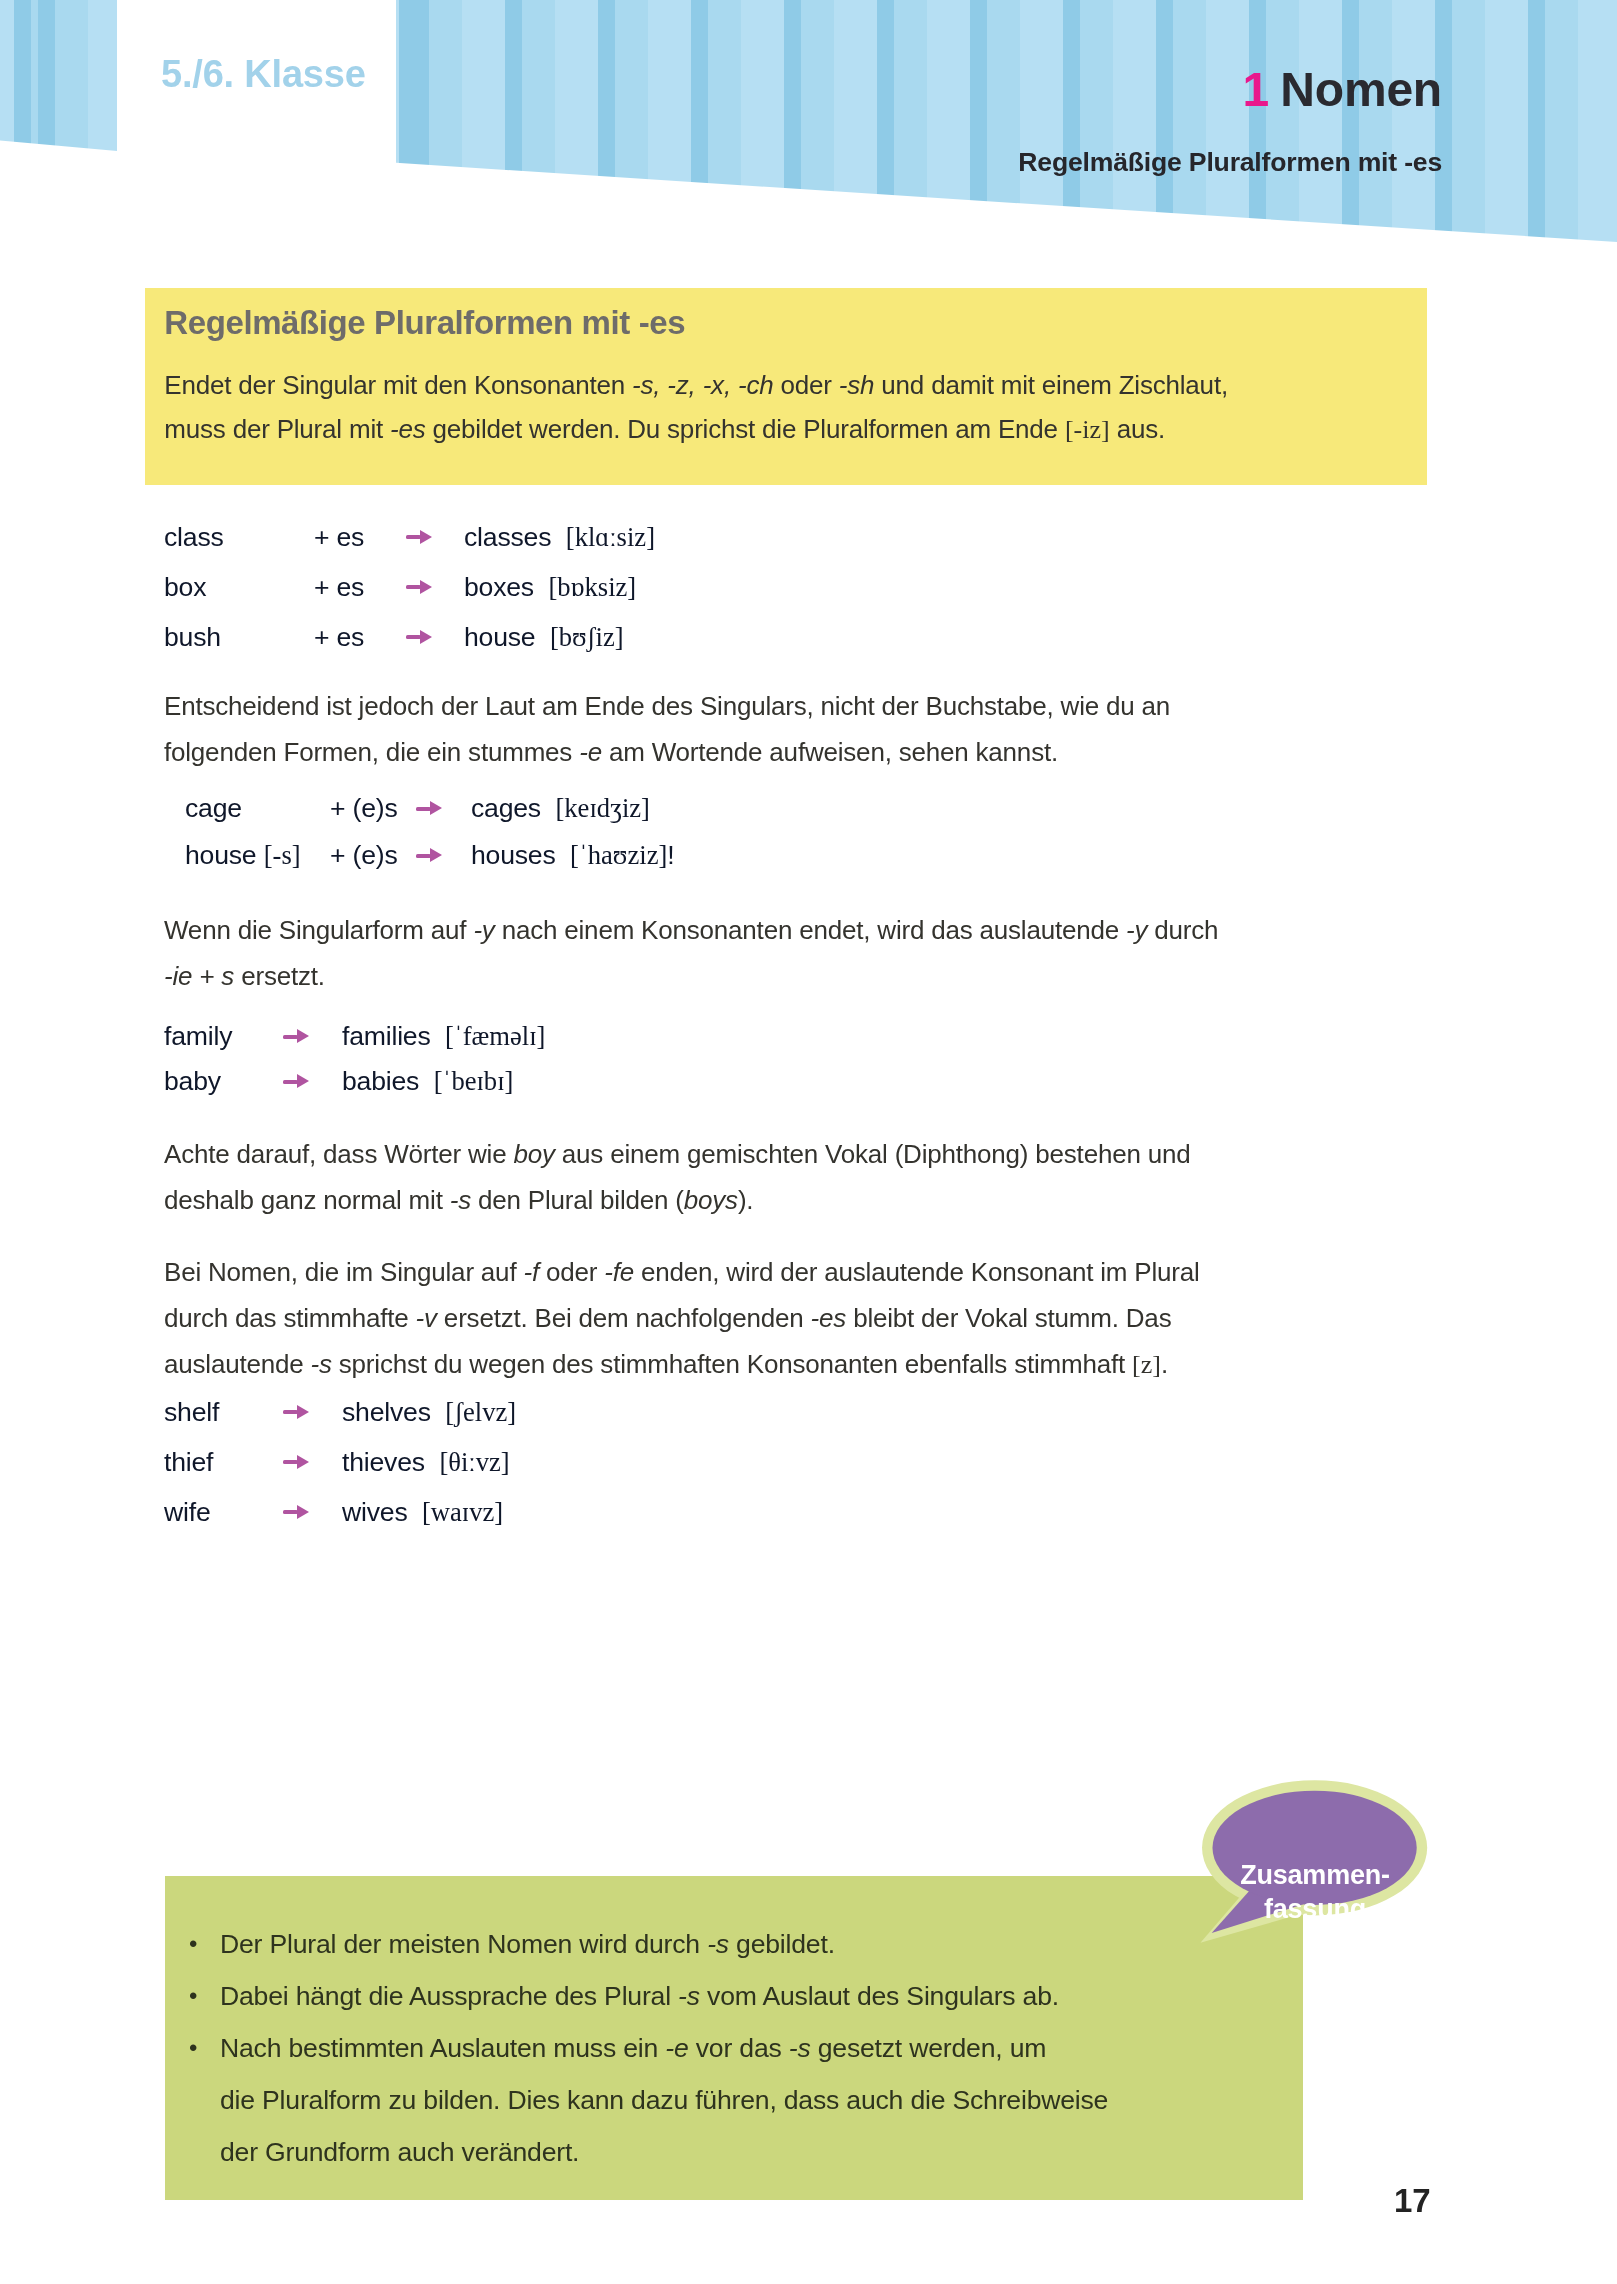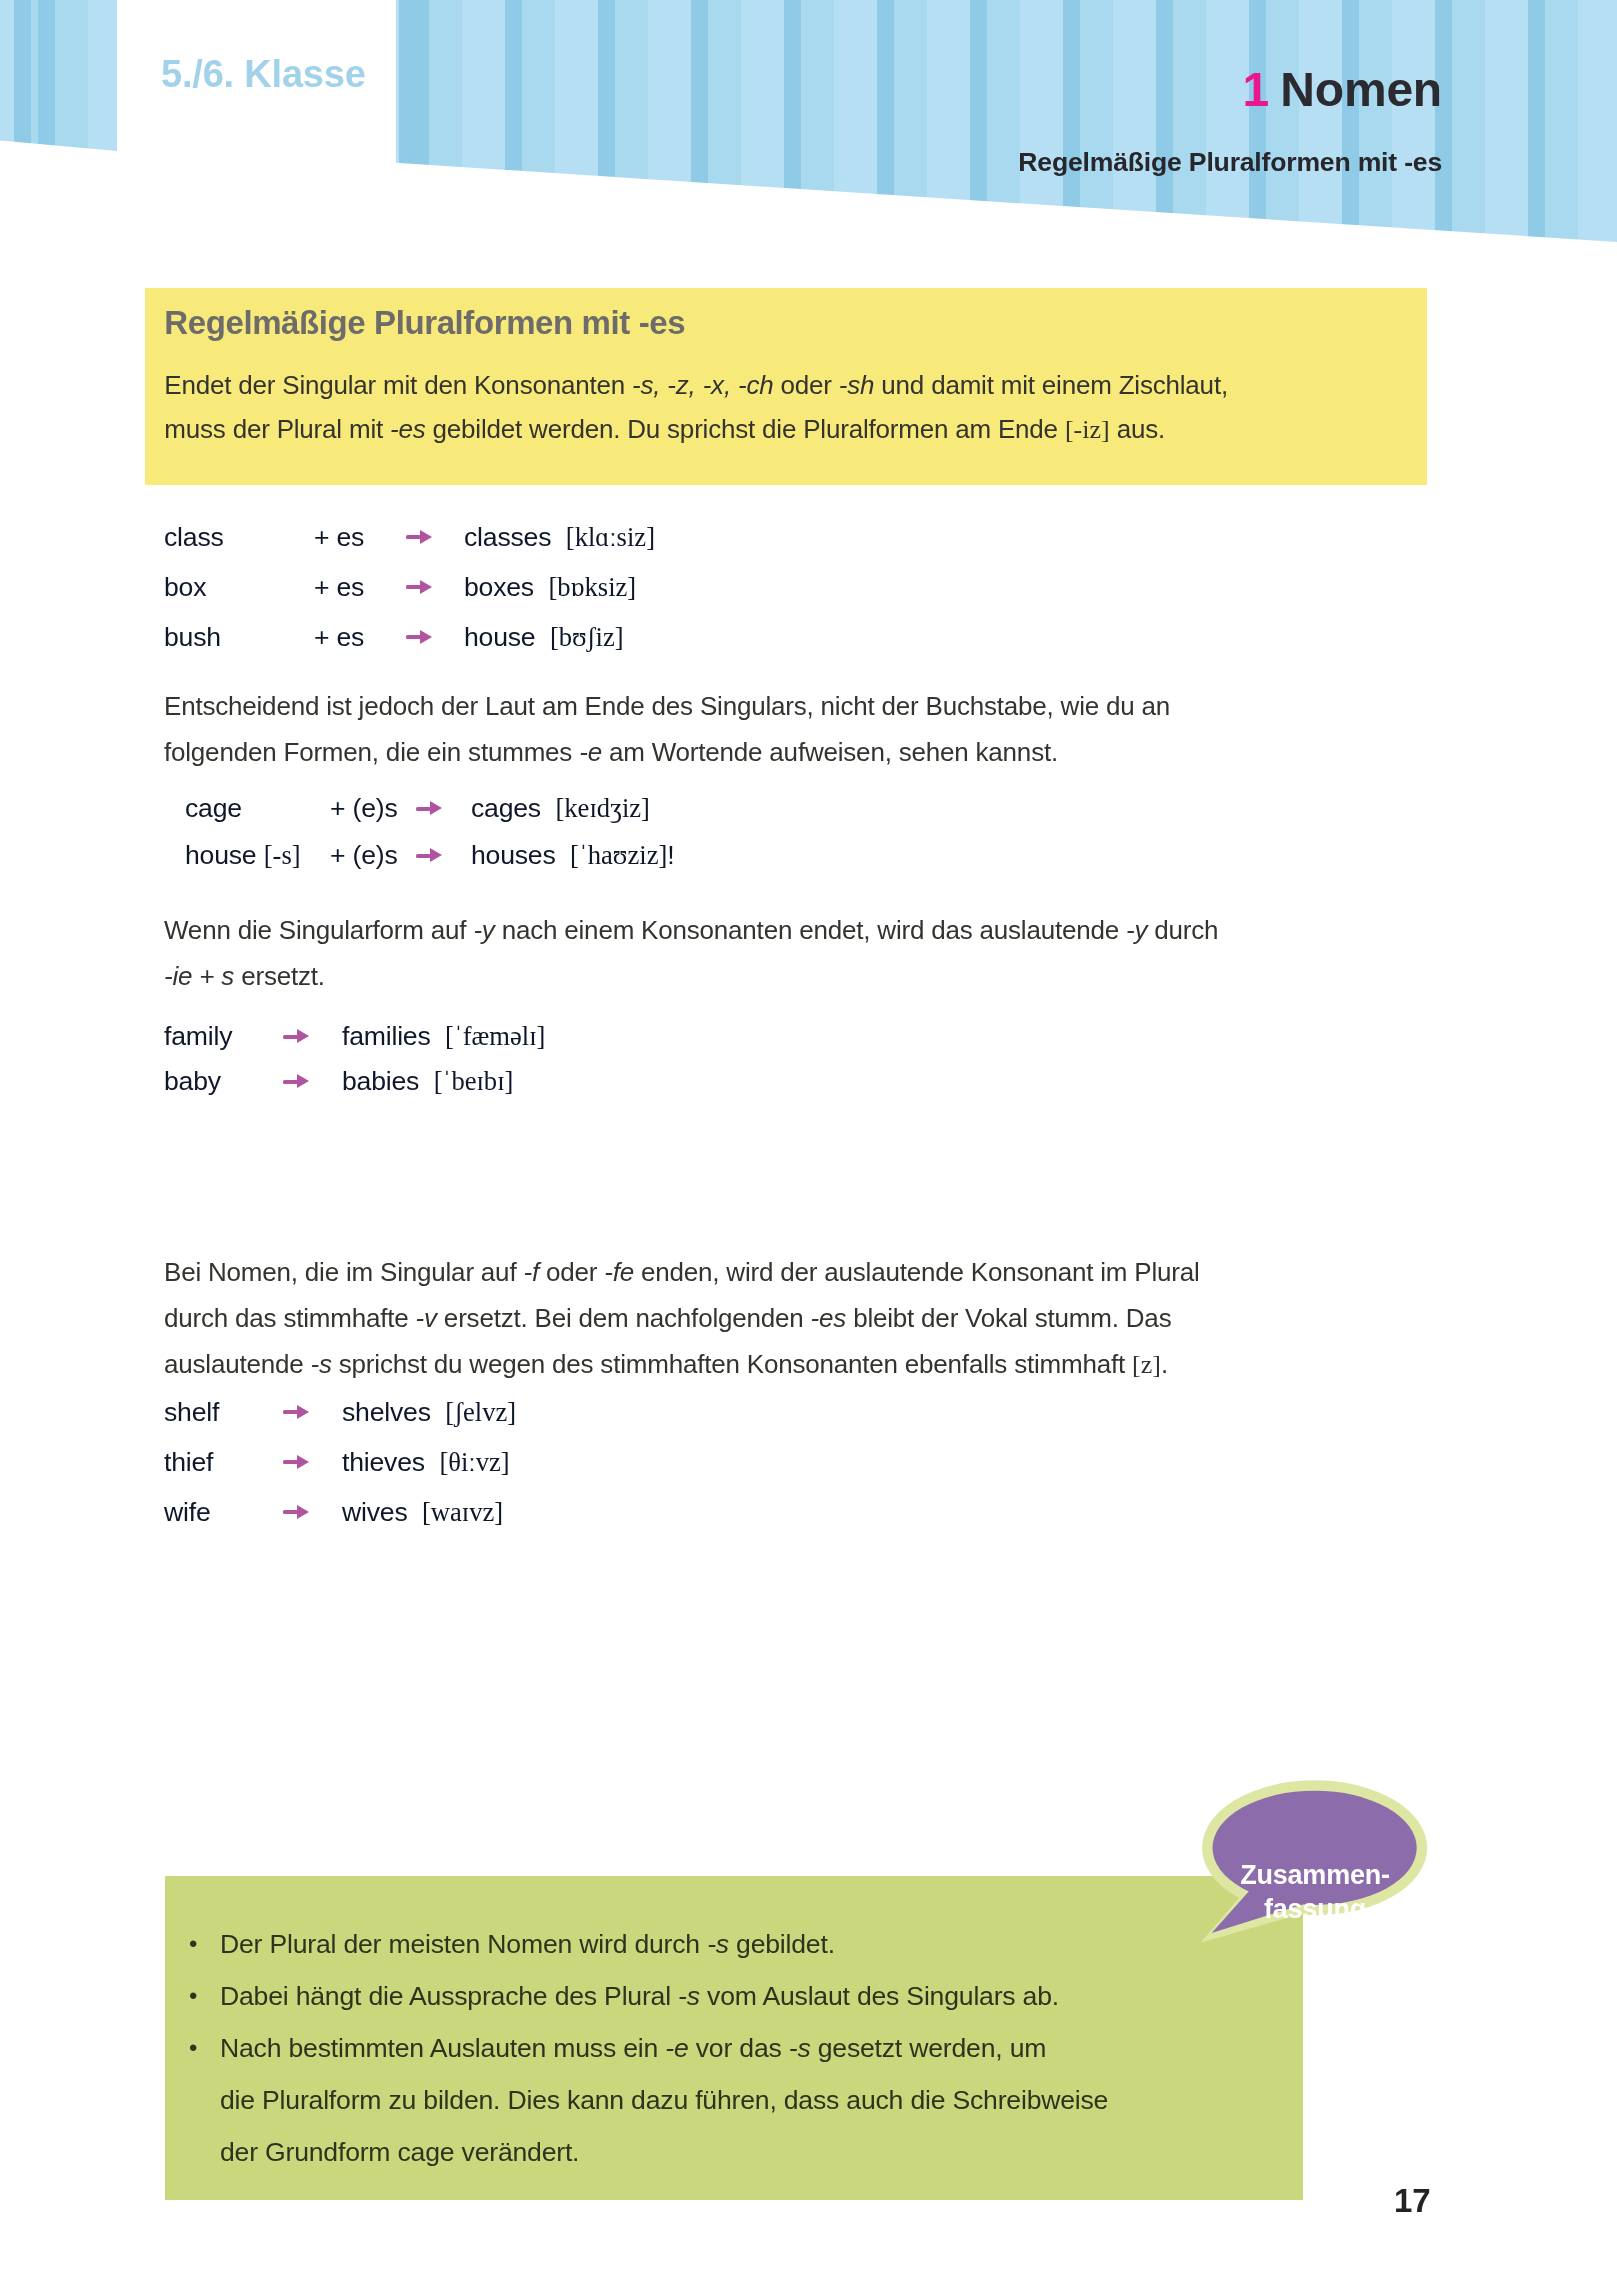--- a/index.html
+++ b/index.html
@@ -205,20 +205,21 @@
         <span class="c-word">baby</span>
         <span class="c-arrow">
           <span class="arrow"></span>
         </span>
         <span class="c-result">babies</span>
         <span class="c-ipa">[ˈbeɪbɪ]</span>
         <span></span>
       </div>
     </div>
 
+  <div class="para p4"><span>Achte darauf, dass Wörter wie </span><i>boy</i><span> aus einem gemischten Vokal (Diphthong) bestehen und</span><br><span>deshalb ganz normal mit </span><i>-s</i><span> den Plural bilden (</span><i>boys</i><span>).</span></div>
 
   <div class="para p5"><span>Bei Nomen, die im Singular auf </span><i>-f</i><span> oder </span><i>-fe</i><span> enden, wird der auslautende Konsonant im Plural</span><br><span>durch das stimmhafte </span><i>-v</i><span> ersetzt. Bei dem nachfolgenden </span><i>-es</i><span> bleibt der Vokal stumm. Das</span><br><span>auslautende </span><i>-s</i><span> sprichst du wegen des stimmhaften Konsonanten ebenfalls stimmhaft </span><span class="ipa">[z]</span><span>.</span></div>
 
   <div class="ex-table t-d">
 
       <div class="ex-row">
         <span class="c-word">shelf</span>
         <span class="c-arrow">
           <span class="arrow"></span>
         </span>
@@ -266,20 +267,20 @@
         <span><span>Der Plural der meisten Nomen wird durch </span><i>-s</i><span> gebildet.</span></span>
       </div>
 
       <div class="sum-item">
         <span class="sum-dot">•</span>
         <span><span>Dabei hängt die Aussprache des Plural </span><i>-s</i><span> vom Auslaut des Singulars ab.</span></span>
       </div>
 
       <div class="sum-item">
         <span class="sum-dot">•</span>
-        <span><span>Nach bestimmten Auslauten muss ein </span><i>-e</i><span> vor das </span><i>-s</i><span> gesetzt werden, um</span><br><span>die Pluralform zu bilden. Dies kann dazu führen, dass auch die Schreibweise</span><br><span>der Grundform cage verändert.</span></span>
+        <span><span>Nach bestimmten Auslauten muss ein </span><i>-e</i><span> vor das </span><i>-s</i><span> gesetzt werden, um</span><br><span>die Pluralform zu bilden. Dies kann dazu führen, dass auch die Schreibweise</span><br><span>der Grundform auch verändert.</span></span>
       </div>
     </div>
 
   <div class="page-num">17</div>
 
 </div>
 
 
 </body></html>

